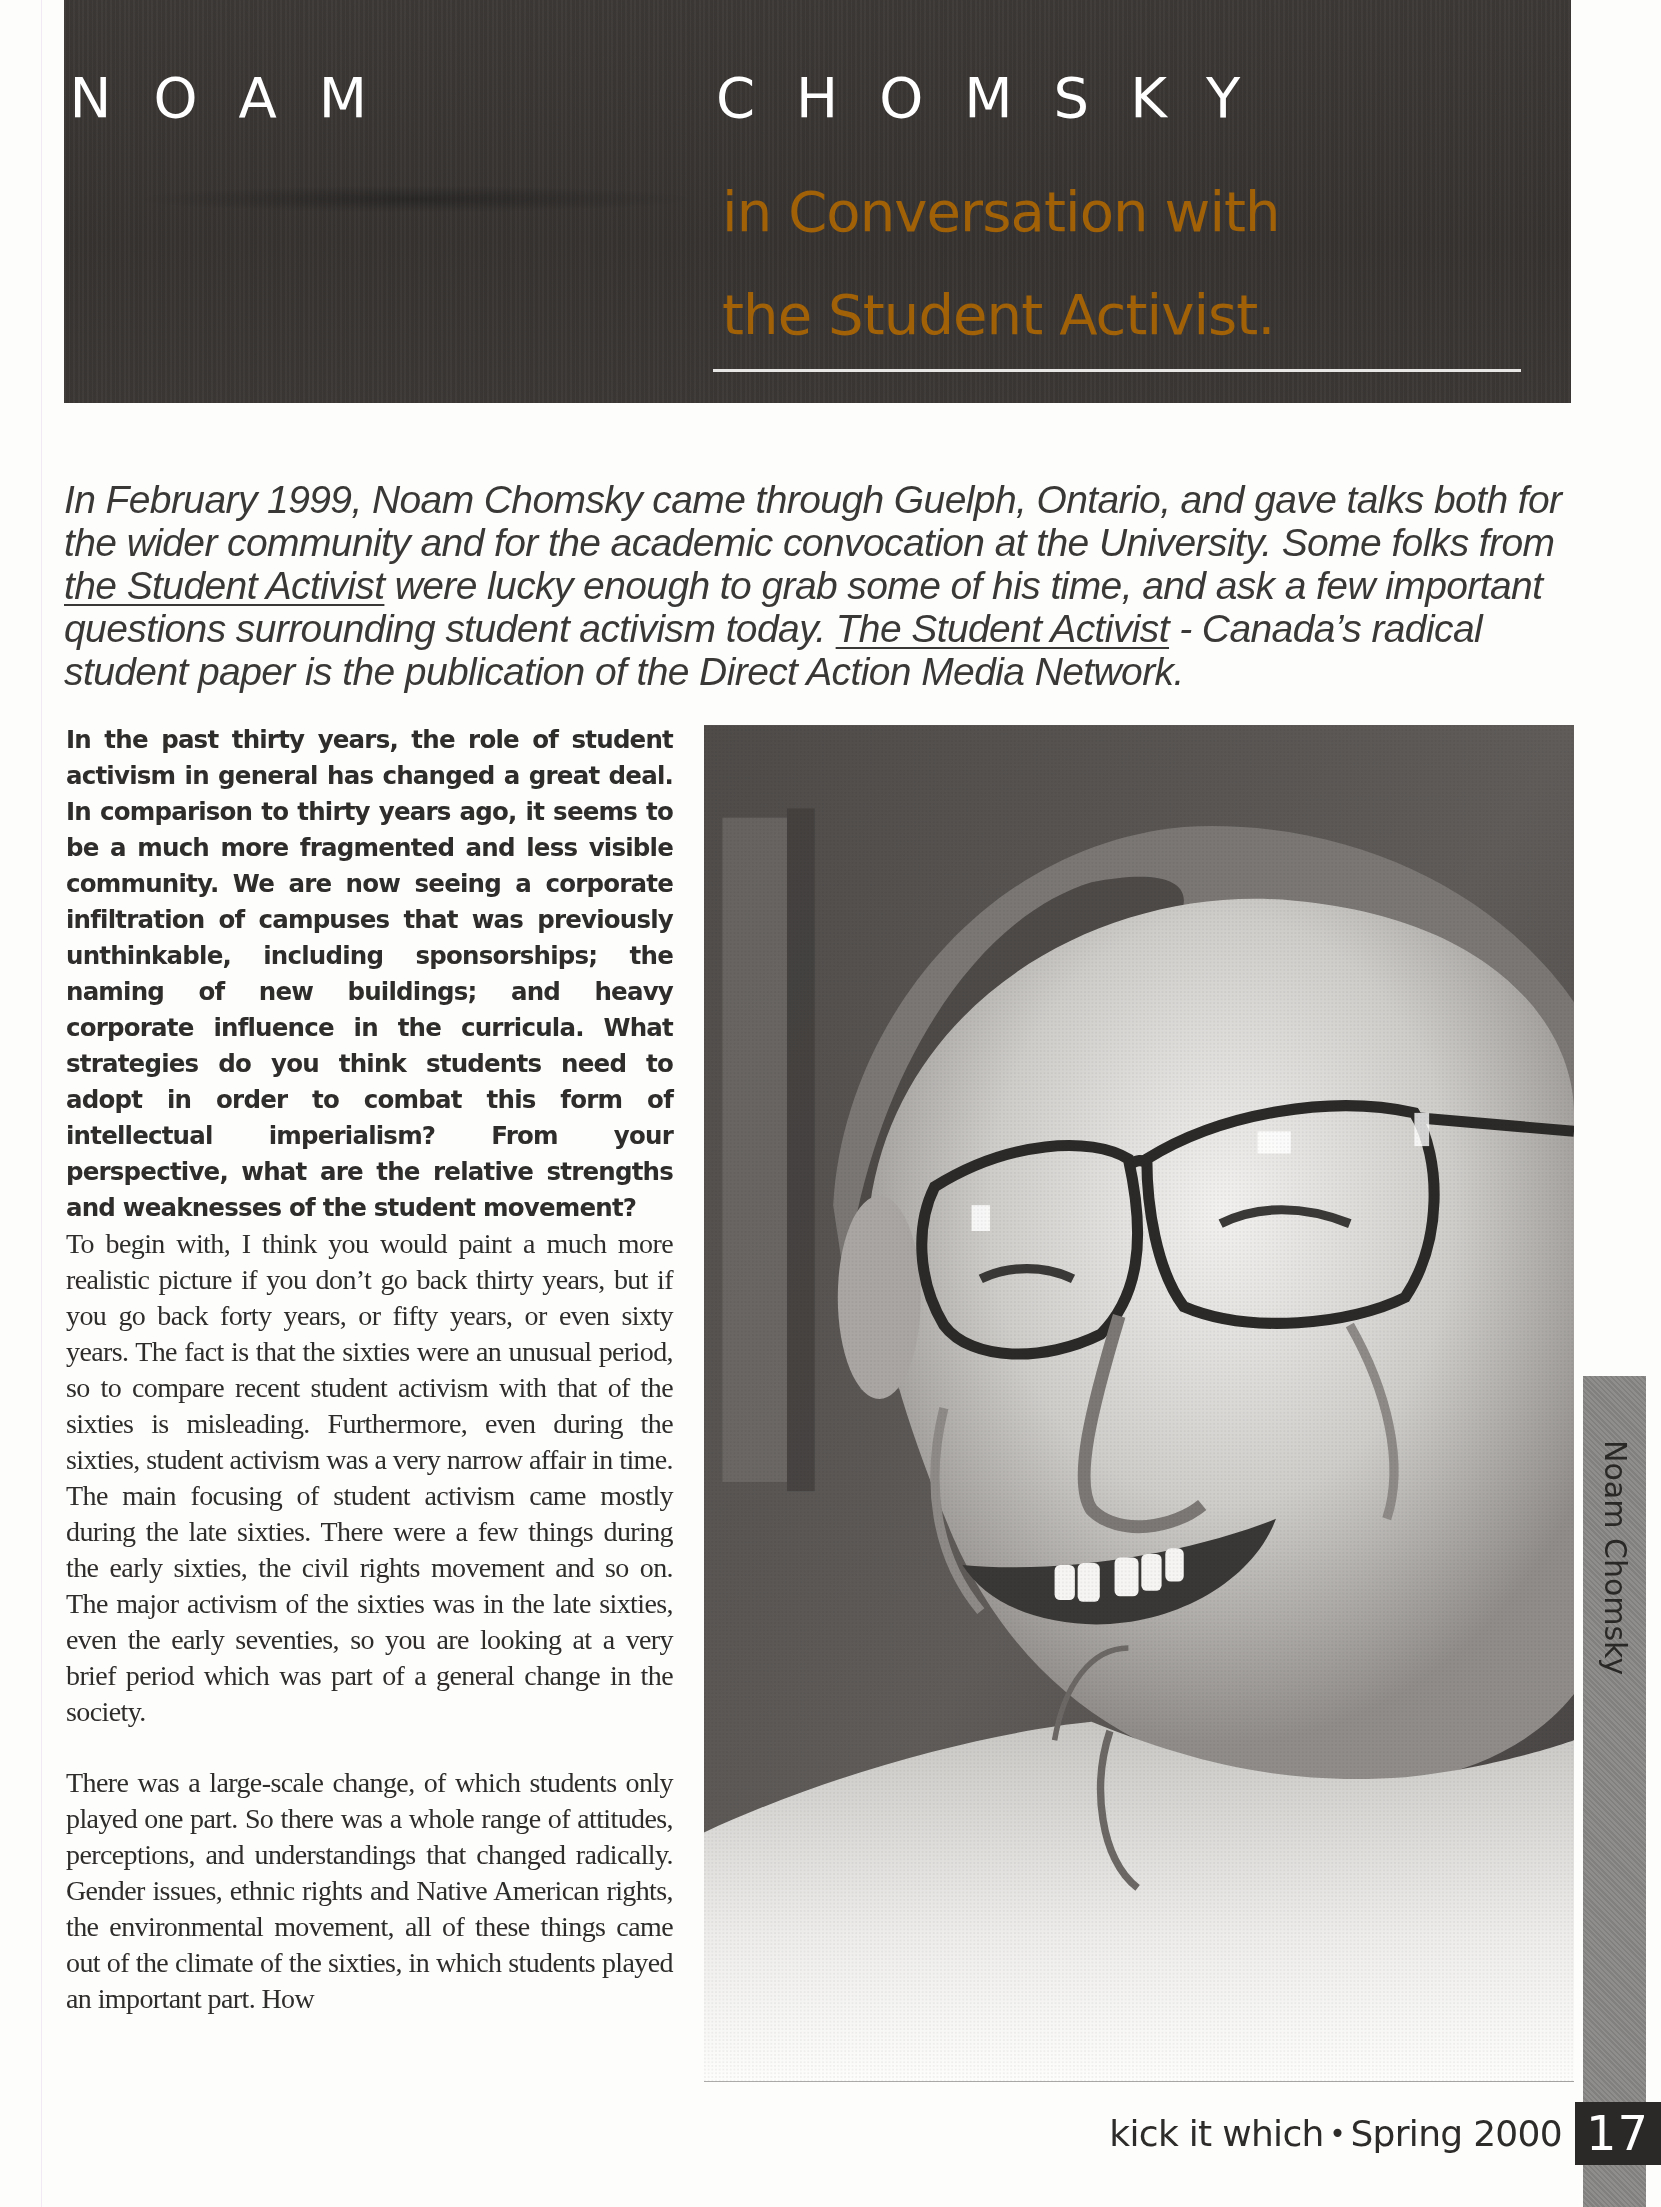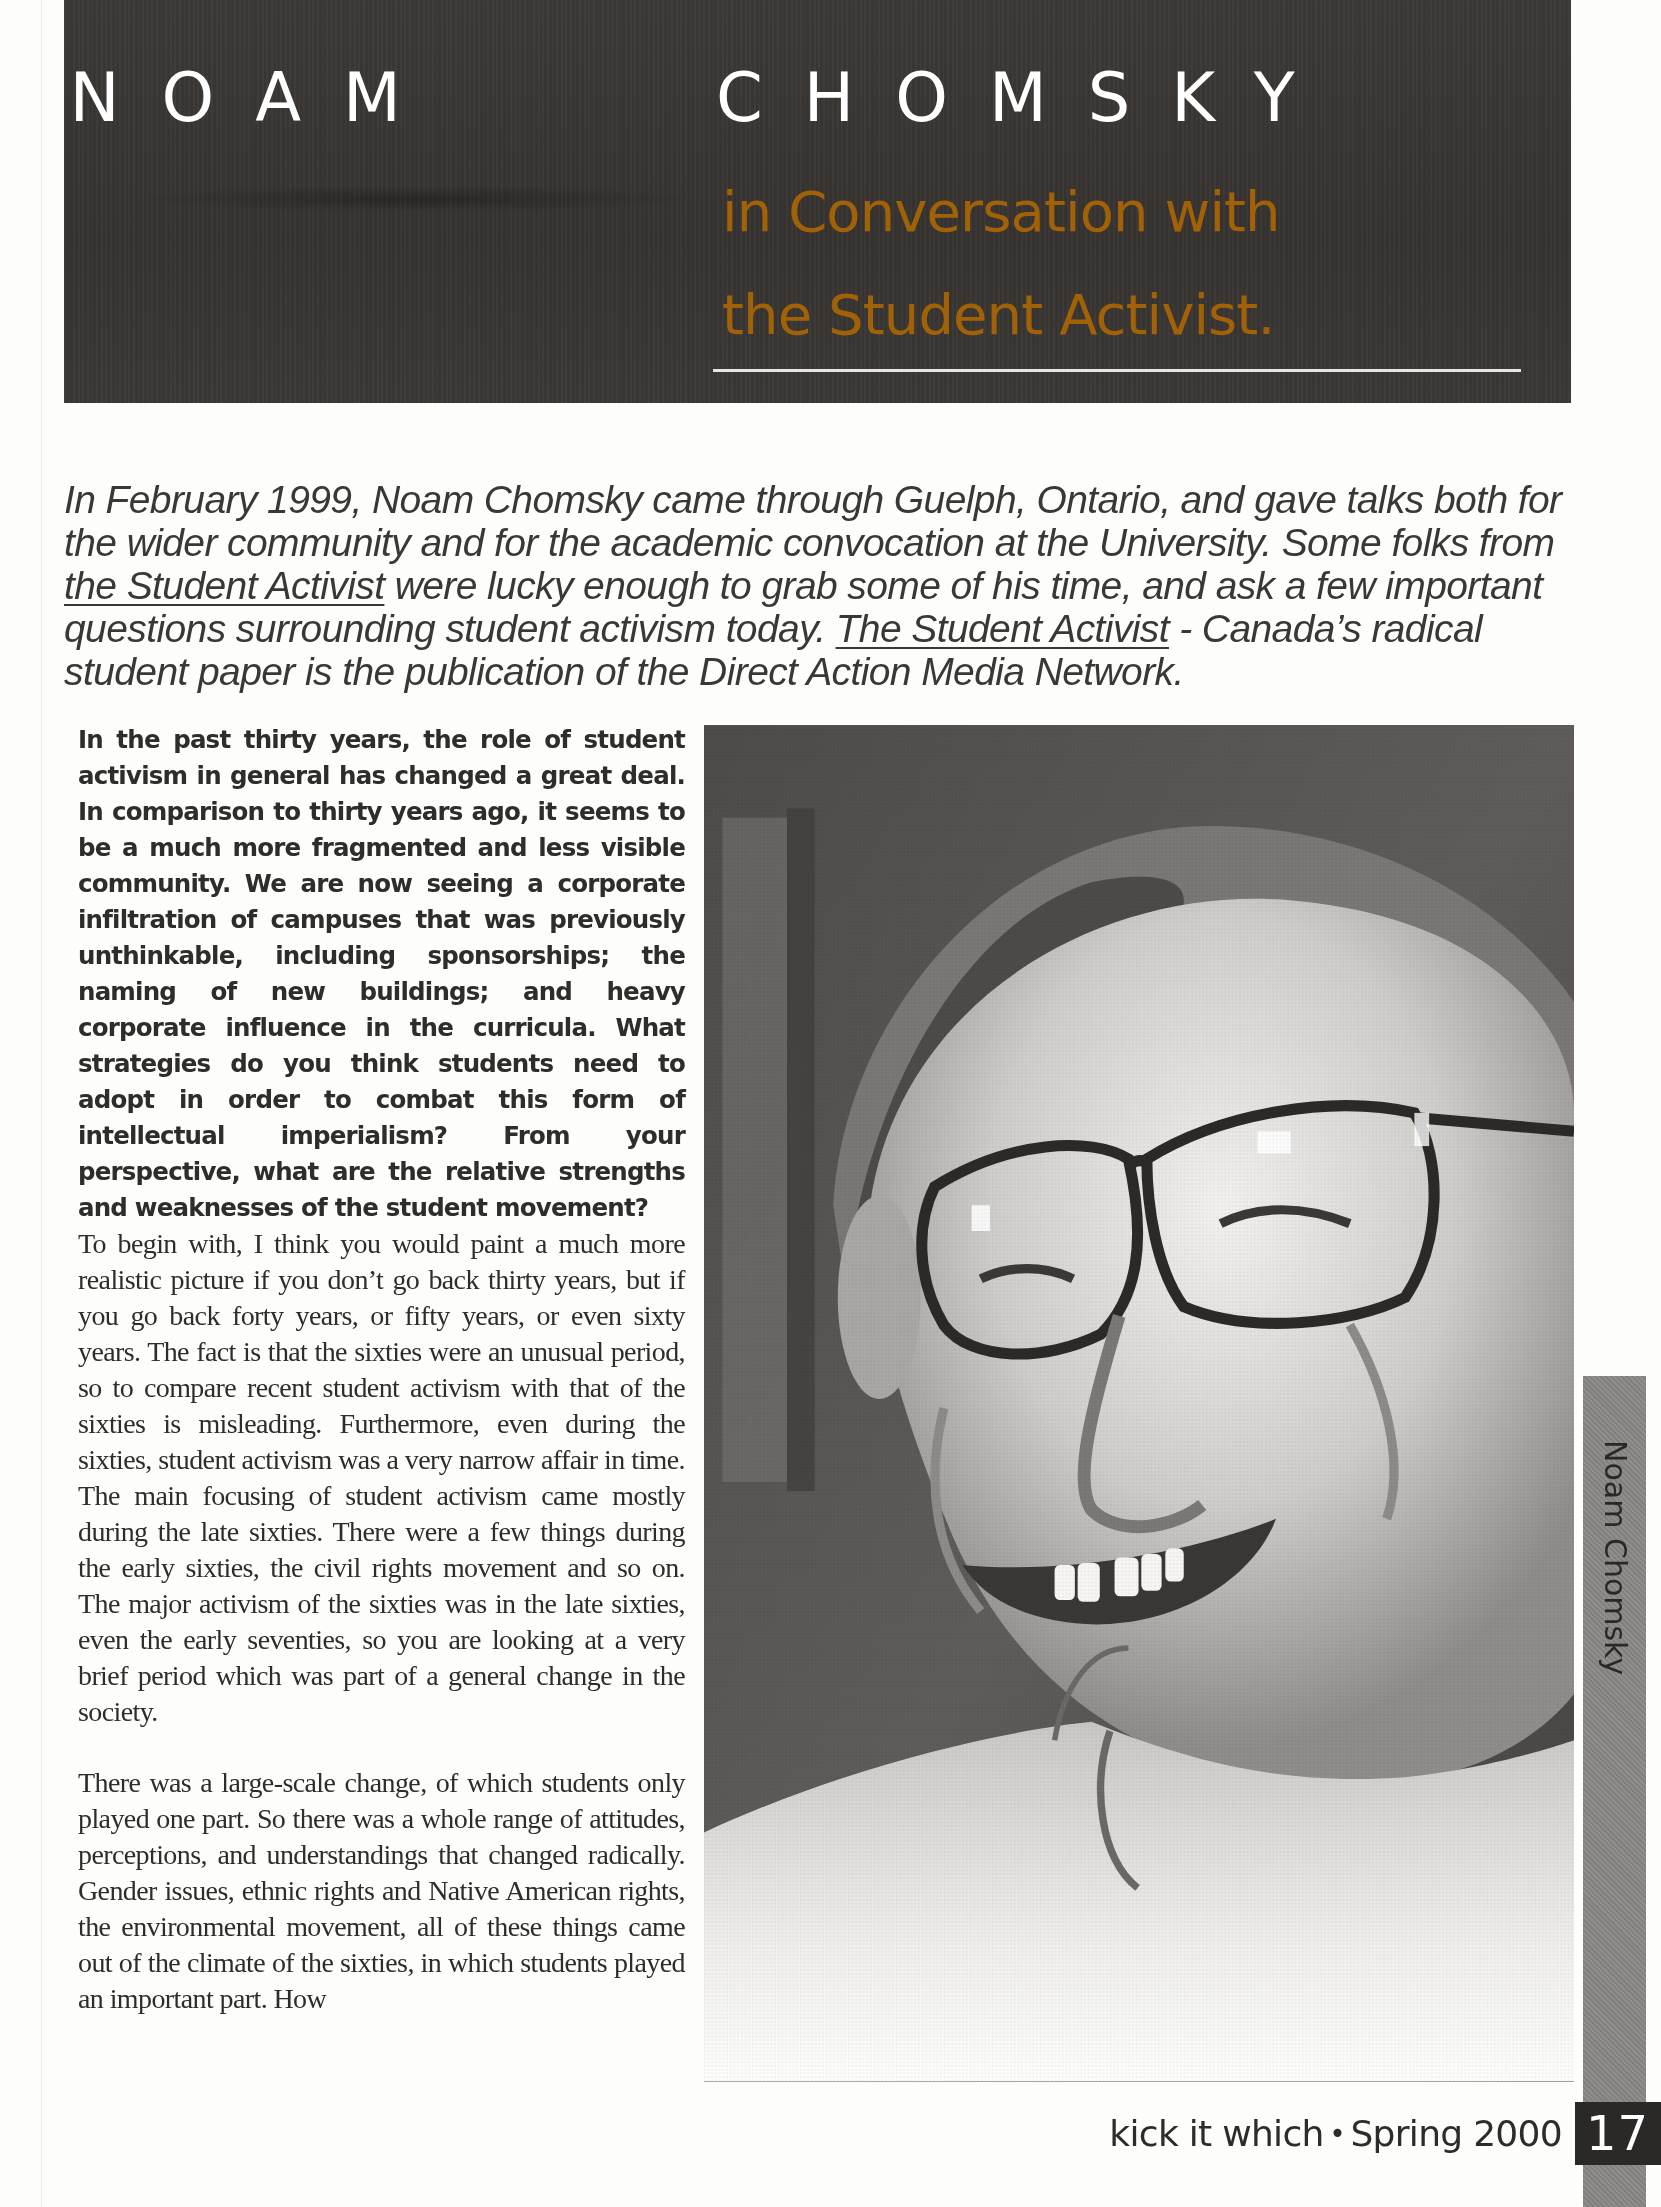--- a/index.html
+++ b/index.html
@@ -21,21 +21,21 @@
         repeating-linear-gradient(90deg, rgba(255,255,255,0.025) 0 1.8px, rgba(0,0,0,0.03) 1.8px 4.6px),
         linear-gradient(180deg, #3c3937 0%, #363331 60%, #3b3836 100%);
     }
     .banner-smudge {
       position: absolute; left: 65px; top: 185px; width: 572px; height: 28px;
       background: radial-gradient(ellipse at center, rgba(0,0,0,0.25) 0%, rgba(0,0,0,0) 70%);
     }
     .name-line {
       position: absolute; top: 52px; left: 0; width: 100%; height: 92px;
       color: #ffffff; font-family: "DejaVu Sans", sans-serif;
-      font-size: 67px; line-height: 92px; font-weight: normal;
+      font-size: 56px; line-height: 92px; font-weight: normal;
     }
     .name-first {
       position: absolute; left: 5.5px; top: 0; letter-spacing: 42px;
     }
     .name-last {
       position: absolute; left: 652px; top: 0; letter-spacing: 41px;
     }
     .subtitle {
       position: absolute; left: 706px; width: 831px; color: #a16207;
       font-family: "DejaVu Sans", sans-serif; font-size: 56px; line-height: 92px;
@@ -51,21 +51,21 @@
     
     .intro {
       position: absolute; left: 64px; top: 439px; width: 1523px;
       font-style: italic; font-size: 39px; line-height: 43px;
       color: #3a3836; letter-spacing: -0.6px;
     }
     .intro u { text-decoration: underline; text-underline-offset: 4.6px; text-decoration-thickness: 1.8px; }
     
     .col {
       position: absolute; left: 66px; top: 722px; width: 607px;
-      text-align: justify; color: #2f2d2b; margin-left: 12px;
+      text-align: justify; color: #2f2d2b;
     }
     .question {
       font-family: "DejaVu Sans", sans-serif; font-weight: bold;
       font-size: 24.5px; line-height: 36px; letter-spacing: -0.8px;
       margin: 0;
     }
     .answer {
       font-family: Liberation Serif, serif; font-size: 28px;
       line-height: 36px; letter-spacing: -0.6px; margin: 0;
     }

